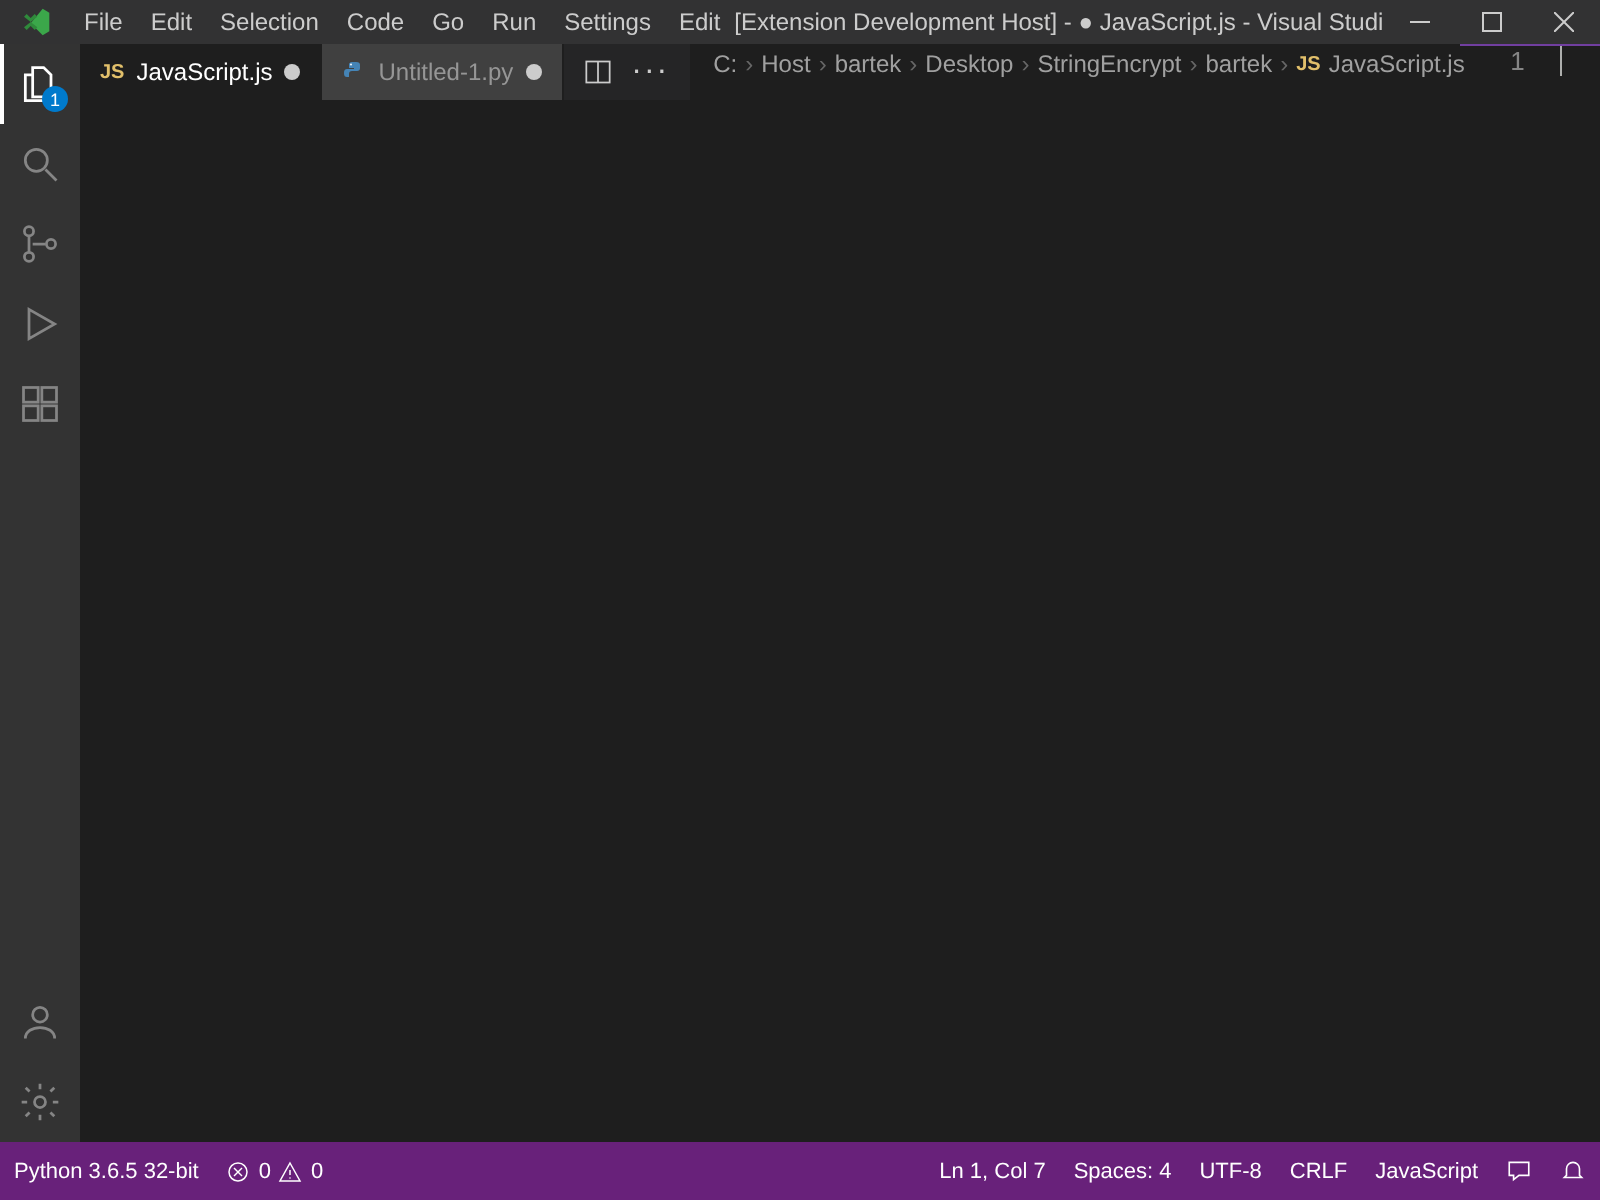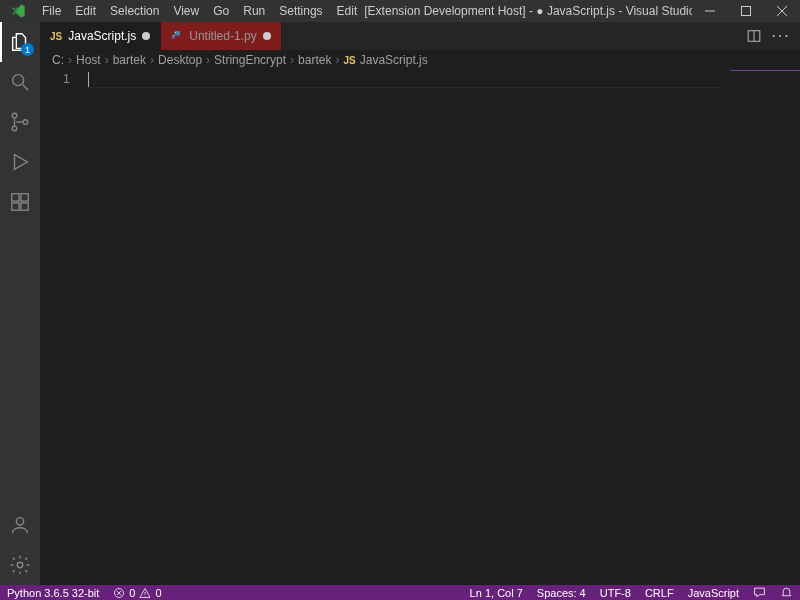--- a/index.html
+++ b/index.html
@@ -20,45 +20,45 @@
   
   .activitybar { width: 40px; background: #333333; display: flex; flex-direction: column; }
   .ab-top { flex: 1; display: flex; flex-direction: column; }
   .ab-bottom { display: flex; flex-direction: column; }
   .ab-item { height: 40px; display: flex; align-items: center; justify-content: center; position: relative; color: #858585; }
   .ab-item.active { color: #ffffff; }
   .ab-item.active::before { content:""; position:absolute; left:0; top:0; bottom:0; width:2px; background:#ffffff; }
   .ab-badge { position: absolute; bottom: 6px; right: 6px; background: #007acc; color: #fff; border-radius: 8px; font-size: 9px; min-width: 13px; height: 13px; display: flex; align-items: center; justify-content: center; padding: 0 3px; }
   
   
-  .editor-area { flex: 1; display: flex; flex-direction: column; background: #1e1e1e; }
+  .editor-area { flex: 1; display: flex; background: #1e1e1e; }
   
   
   .tabs-row { height: 28px; background: #252526; display: flex; align-items: stretch; }
-  .tab { display: flex; align-items: center; padding: 0 10px; gap: 6px; font-size: 12px; background: #7f1d1d; color: #969696; border-right: 1px solid #1e1e1e; }
+  .tab { display: flex; align-items: center; padding: 0 10px; gap: 6px; font-size: 12px; background: #404040; color: #969696; border-right: 1px solid #1e1e1e; }
   .tab.active { background: #1e1e1e; color: #ffffff; }
   .tab .dot { width: 8px; height: 8px; border-radius: 50%; background: #cccccc; }
   .tabs-spacer { flex: 1; }
   .tab-actions { display: flex; align-items: center; gap: 10px; padding: 0 10px; color: #cccccc; }
   
   
   .breadcrumbs { height: 20px; display: flex; align-items: center; padding-left: 12px; font-size: 12px; color: #a0a0a0; gap: 4px; background:#1e1e1e; }
   .crumb { display: flex; align-items: center; gap: 4px; }
   .chev { color: #666; font-size: 12px; }
   
   
   .editor-body { flex: 1; display: flex; position: relative; }
   .gutter { width: 48px; text-align: right; padding-right: 18px; padding-top: 1px; color: #858585; font-family: Consolas, monospace; font-size: 13px; }
   .code { flex: 1; font-family: Consolas, monospace; font-size: 13px; padding-top: 1px; position: relative; }
   .cursor { display:inline-block; width: 1px; height: 15px; background: #aeafad; vertical-align: middle; }
   .hscroll-line { position: absolute; left: 48px; right: 80px; top: 17px; height: 1px; background: #3a3a3a; opacity: 0.4; }
   .accent-under { position:absolute; top:0; right:0; width:70px; height:1px; background:#a855f7; opacity:0.6; }
   
   
-  .statusbar { height: 15px; background: #68217a; color: #ffffff; display: flex; align-items: center; font-size: 11px; }
+  .statusbar { height: 29px; background: #68217a; color: #ffffff; display: flex; align-items: center; font-size: 11px; }
   .sb-group { display: flex; align-items: center; height: 100%; }
   .sb-item { padding: 0 7px; display: flex; align-items: center; gap: 4px; height: 100%; }
   .sb-spacer { flex: 1; }
   
   svg { display: block; }
 </style>
 </head>
 <body>
 
 <div class="titlebar">
@@ -66,21 +66,21 @@
     <svg width="16" height="16" viewBox="0 0 24 24">
         <path fill="#3ba74a" d="M17 2l5 3v14l-5 3-9-9 9-11z"></path>
         <path fill="#2f8a3b" d="M8 12l-5 4 2 2 3-3 3 3 2-2-5-4z"></path>
         <path fill="#2f8a3b" d="M8 12l-5-4 2-2 3 3 3-3 2 2-5 4z"></path>
       </svg>
   </div>
   <div class="menus">
     <span class="menu-item">File</span>
     <span class="menu-item">Edit</span>
     <span class="menu-item">Selection</span>
-    <span class="menu-item">View</span>
+    <span class="menu-item">Code</span>
     <span class="menu-item">Go</span>
     <span class="menu-item">Run</span>
     <span class="menu-item">Settings</span>
     <span class="menu-item">Edit</span>
   </div>
   <div class="title">[Extension Development Host] - ● JavaScript.js - Visual Studio Code - Insiders</div>
   <div class="win-controls">
     <div class="win-btn">
         <svg width="10" height="10">
           <line x1="0" y1="5" x2="10" y2="5" stroke="#ccc" stroke-width="1"></line>

